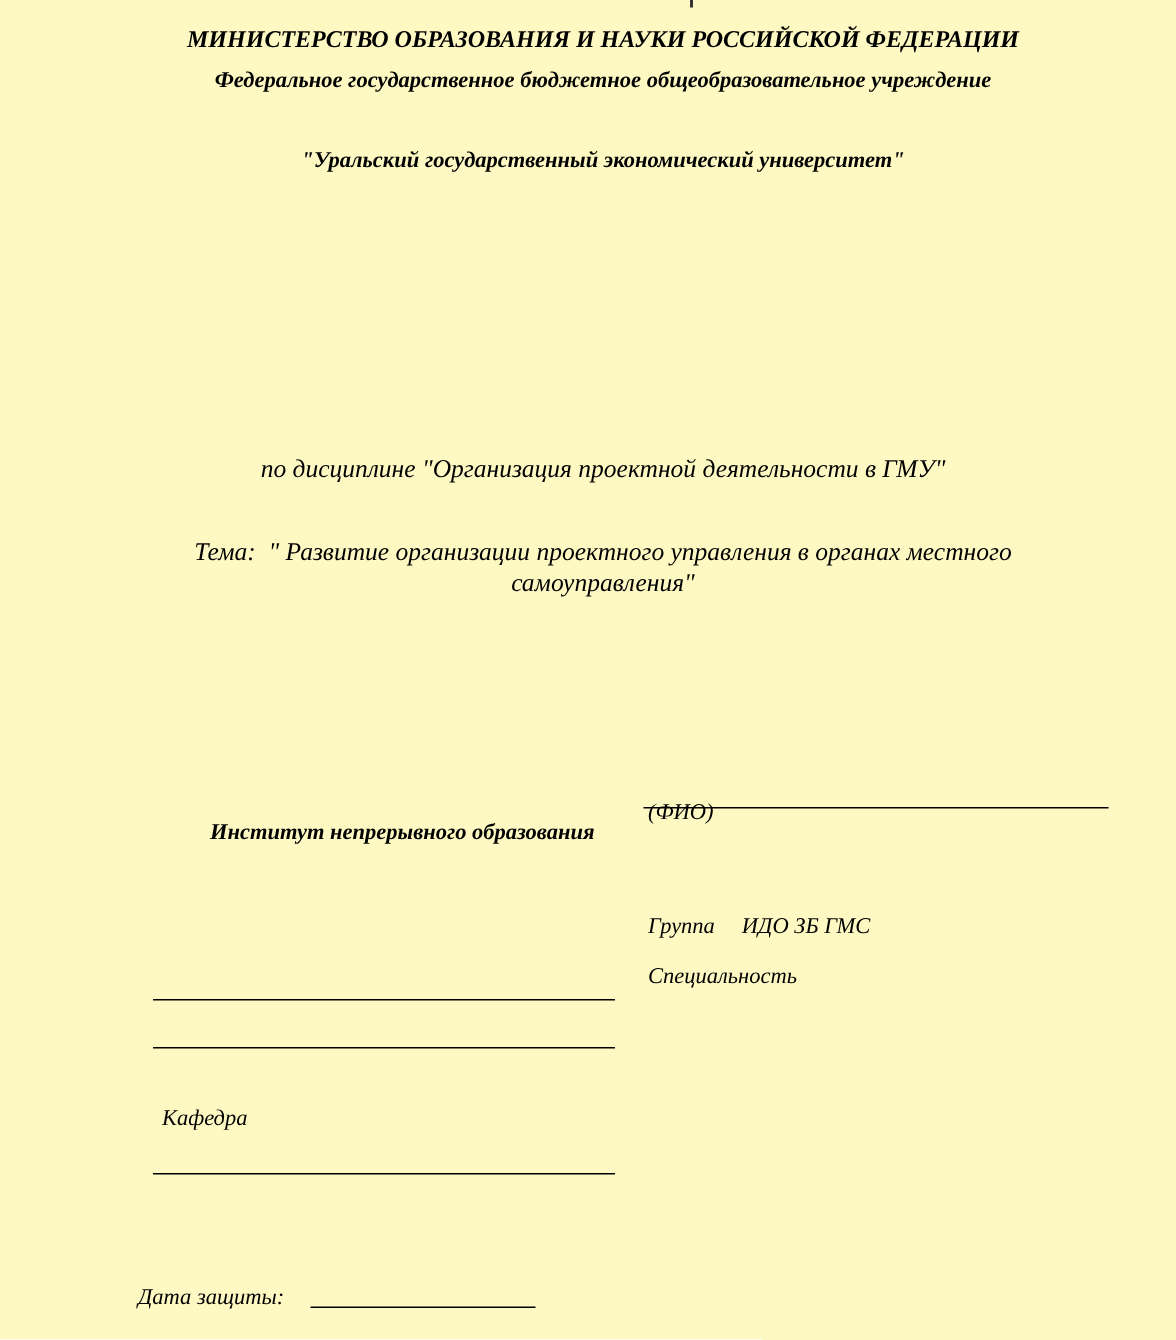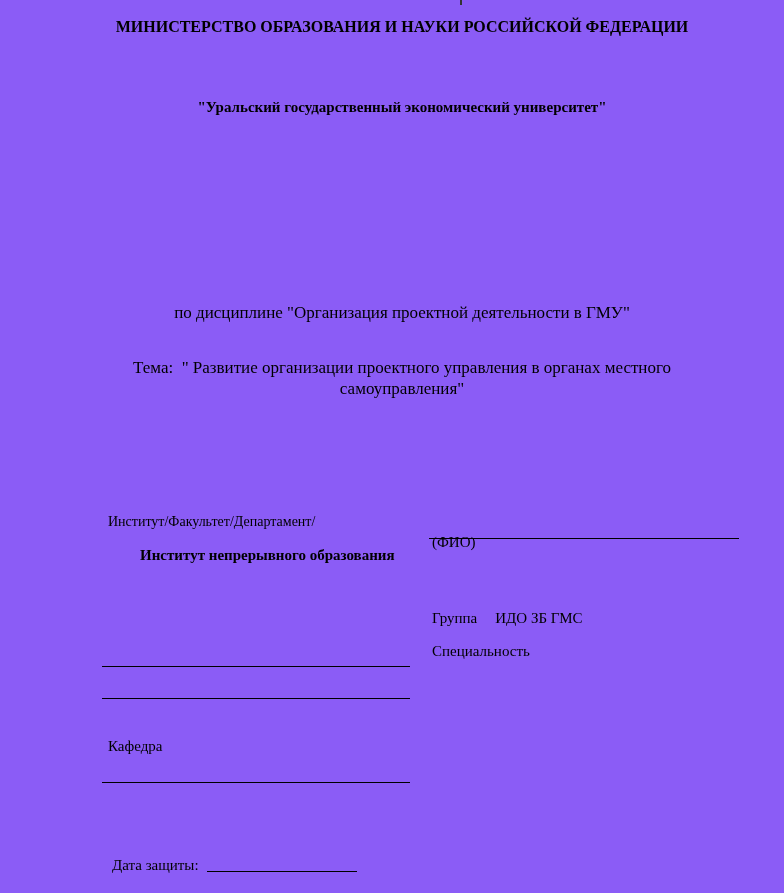--- a/index.html
+++ b/index.html
@@ -4,24 +4,25 @@
 <style>
   html, body {
     margin: 0;
     padding: 0;
     background: #ffffff;
   }
   .page {
     position: relative;
     width: 784px;
     height: 893px;
-    background: #8b5cf6;
+    background: #fef9c3;
     color: #000000;
     font-family: "Liberation Serif", serif;
     overflow: hidden;
+    font-style: italic;
   }
   .abs { position: absolute; }
 
   
   .centered {
     left: 20px;
     right: 0;
     text-align: center;
     white-space: pre-wrap;
   }
@@ -44,21 +45,21 @@
   .inst-label   { left: 108px; top: 514px; }
   .inst-value   { left: 108px; top: 547px; }
   .dir-label    { left: 108px; top: 612px; }
   .kaf-label    { left: 108px; top: 738px; }
 
   .fio-label    { left: 432px; top: 534px; }
   .group-row    { left: 432px; top: 610px; }
   .group-value  { margin-left: 18px; }
   .ruk-label    { left: 432px; top: 643px; }
 
-  .date-label   { left: 112px; top: 857px; }
+  .date-label   { left: 92px; top: 857px; }
 
   
   .fill-line {
     height: 0;
     border-bottom: 1.5px solid #000000;
   }
   .line-left1  { left: 102px; top: 666px; width: 308px; }
   .line-left2  { left: 102px; top: 698px; width: 308px; }
   .line-left3  { left: 102px; top: 782px; width: 308px; }
   .line-fio    { left: 429px; top: 538px; width: 310px; }
@@ -72,28 +73,28 @@
   }
 </style>
 </head>
 <body>
 
 <div class="page">
 
   <div class="abs caret-mark"></div>
 
   <div class="abs centered hdr1">МИНИСТЕРСТВО ОБРАЗОВАНИЯ И НАУКИ РОССИЙСКОЙ ФЕДЕРАЦИИ</div>
+  <div class="abs centered hdr2">Федеральное государственное бюджетное общеобразовательное учреждение</div>
   <div class="abs centered hdr4">"Уральский государственный экономический университет"</div>
 
   <div class="abs centered discipline">по дисциплине "Организация проектной деятельности в ГМУ"</div>
 
   <div class="abs centered theme1">Тема:  " Развитие организации проектного управления в органах местного</div>
   <div class="abs centered theme2">самоуправления"</div>
 
-  <div class="abs lbl inst-label">Институт/Факультет/Департамент/</div>
   <div class="abs lbl15 bold inst-value">Институт непрерывного образования</div>
   <div class="abs fill-line line-left1"></div>
   <div class="abs fill-line line-left2"></div>
   <div class="abs lbl15 kaf-label">Кафедра</div>
   <div class="abs fill-line line-left3"></div>
 
   <div class="abs fill-line line-fio"></div>
   <div class="abs lbl15 fio-label">(ФИО)</div>
   <div class="abs lbl15 group-row">
     <span>Группа</span><span class="group-value">ИДО ЗБ ГМС</span>

